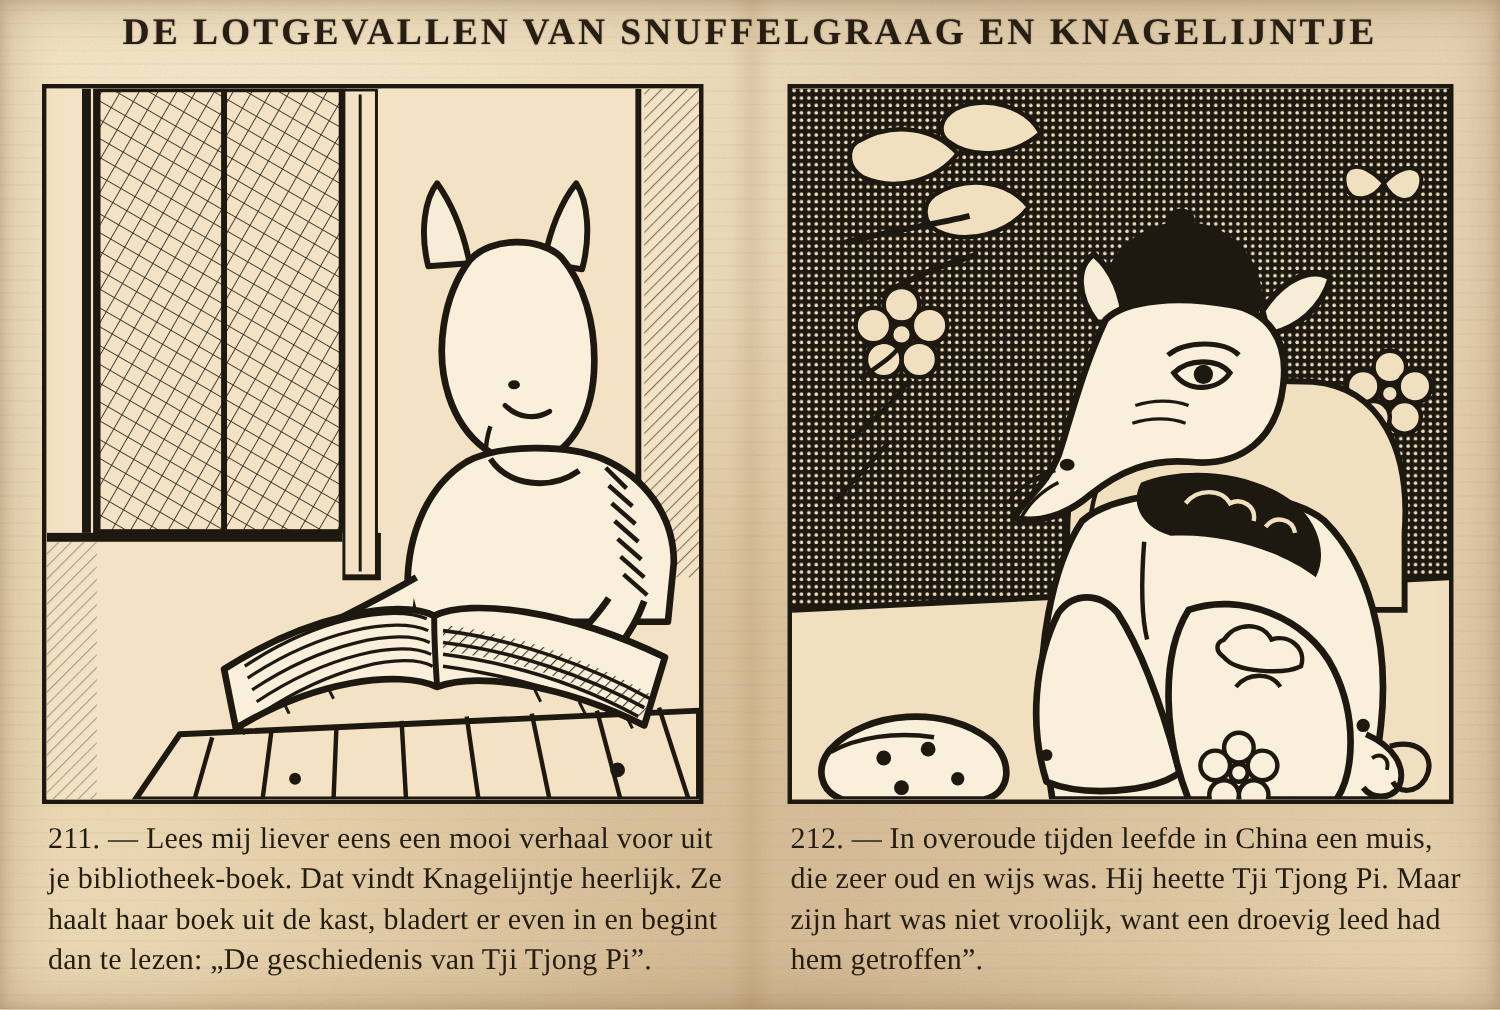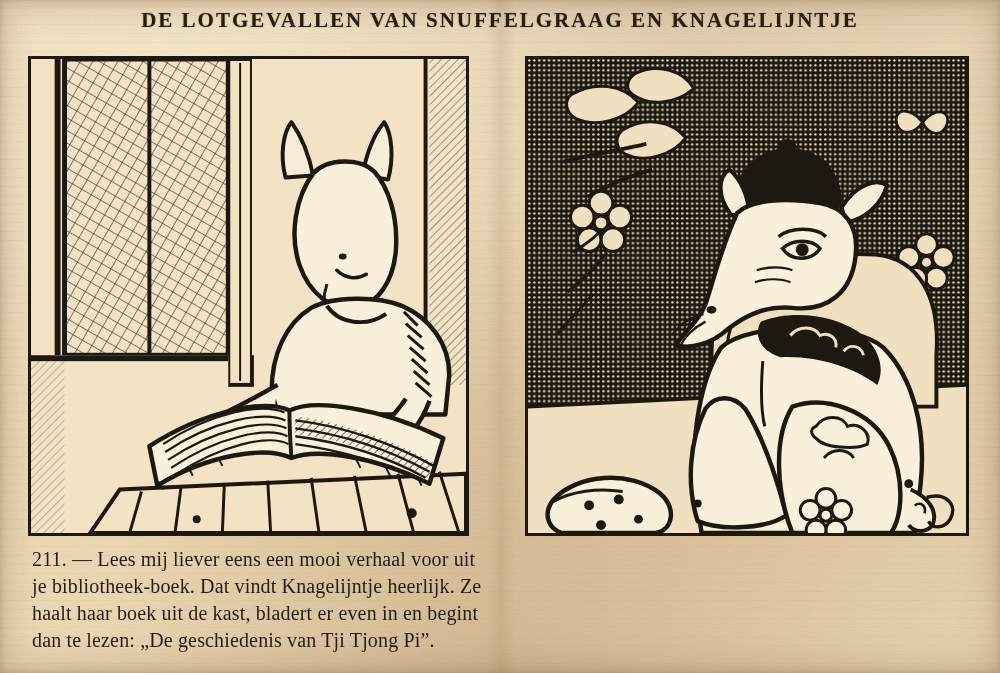--- a/index.html
+++ b/index.html
@@ -44,21 +44,21 @@
 
   
   #title {
     position: absolute;
     left: 0;
     top: 8px;
     width: 1000px;
     text-align: center;
     font-family: "Liberation Serif", serif;
     font-weight: bold;
-    font-size: 21px;
+    font-size: 25px;
     letter-spacing: 2.0px;
     color: #231c12;
     text-shadow: 0 0 1px rgba(60,40,20,0.55);
     white-space: nowrap;
   }
 
   
   .panel {
     position: absolute;
     background: #f2e2c2;
@@ -389,15 +389,20 @@
       <path d="M238,306 C236,332 236,356 240,372" fill="none" stroke="#1d1810" stroke-width="3"></path>
     </svg>
   </div>
 
   <div class="caption" id="caption-left">
     <span class="num">211.</span>
     <span>—</span>
     <span>Lees mij liever eens een mooi verhaal voor uit je bibliotheek-boek. Dat vindt Knagelijntje heerlijk. Ze haalt haar boek uit de kast, bladert er even in en begint dan te lezen: „De geschiedenis van Tji Tjong Pi”.</span>
   </div>
 
+  <div class="caption" id="caption-right">
+    <span class="num">212.</span>
+    <span>—</span>
+    <span>In overoude tijden leefde in China een muis, die zeer oud en wijs was. Hij heette Tji Tjong Pi. Maar zijn hart was niet vroolijk, want een droevig leed had hem getroffen”.</span>
+  </div>
 
   <div id="edges"></div>
 </div>
 
 </body></html>

